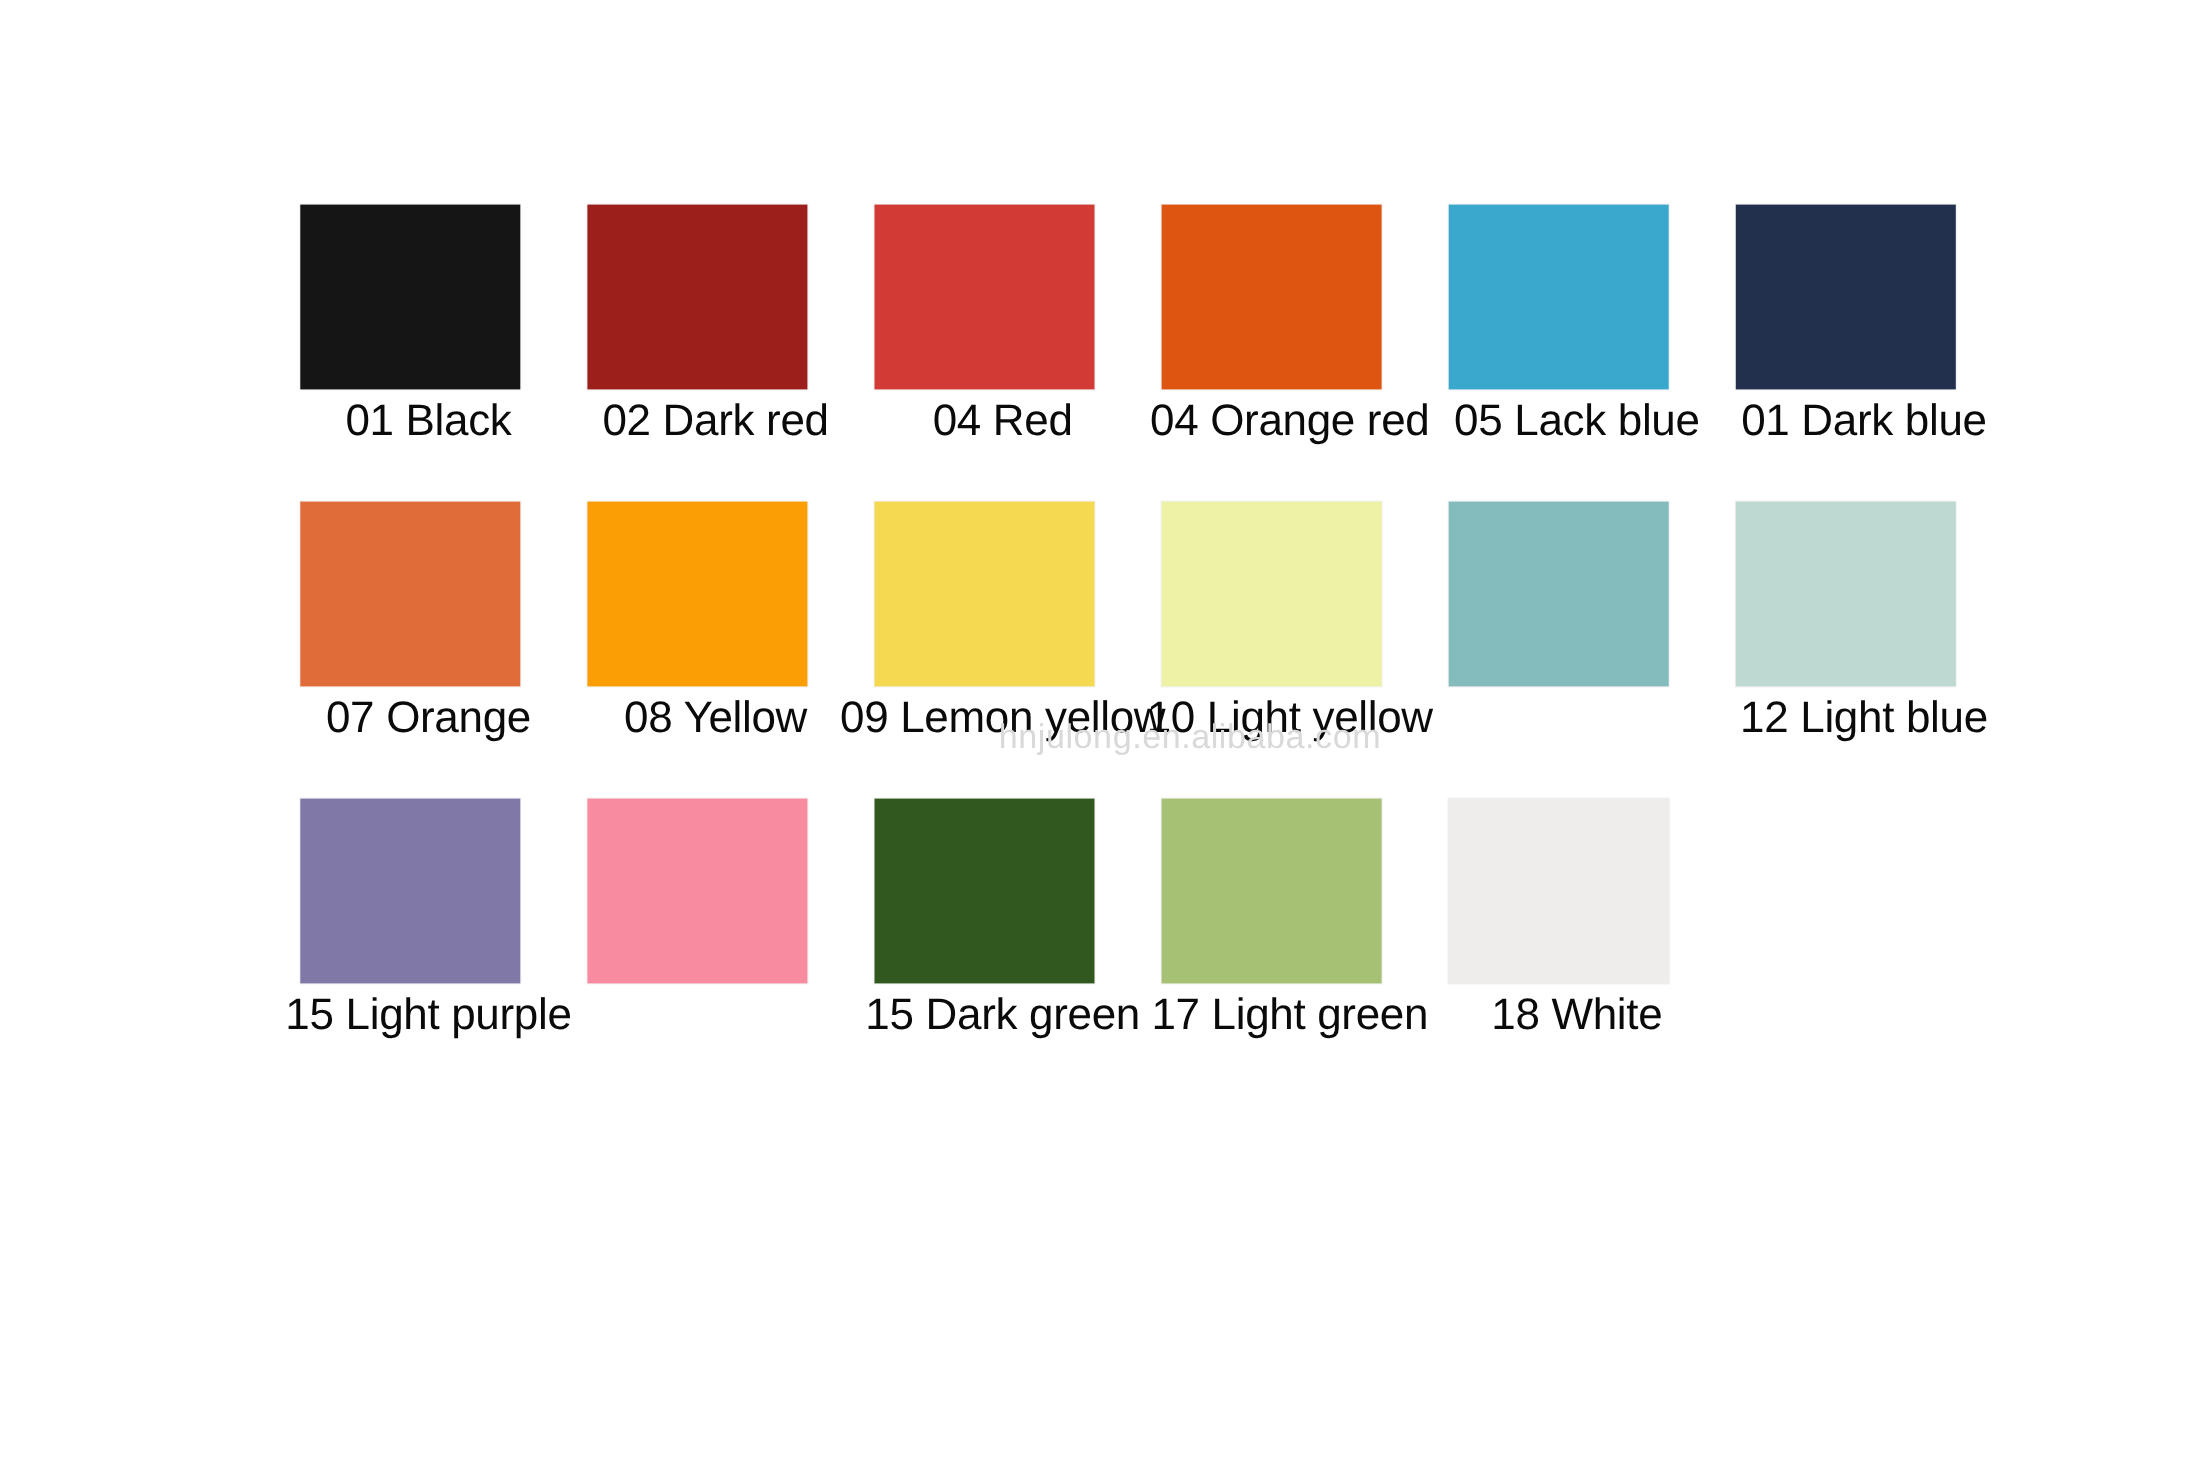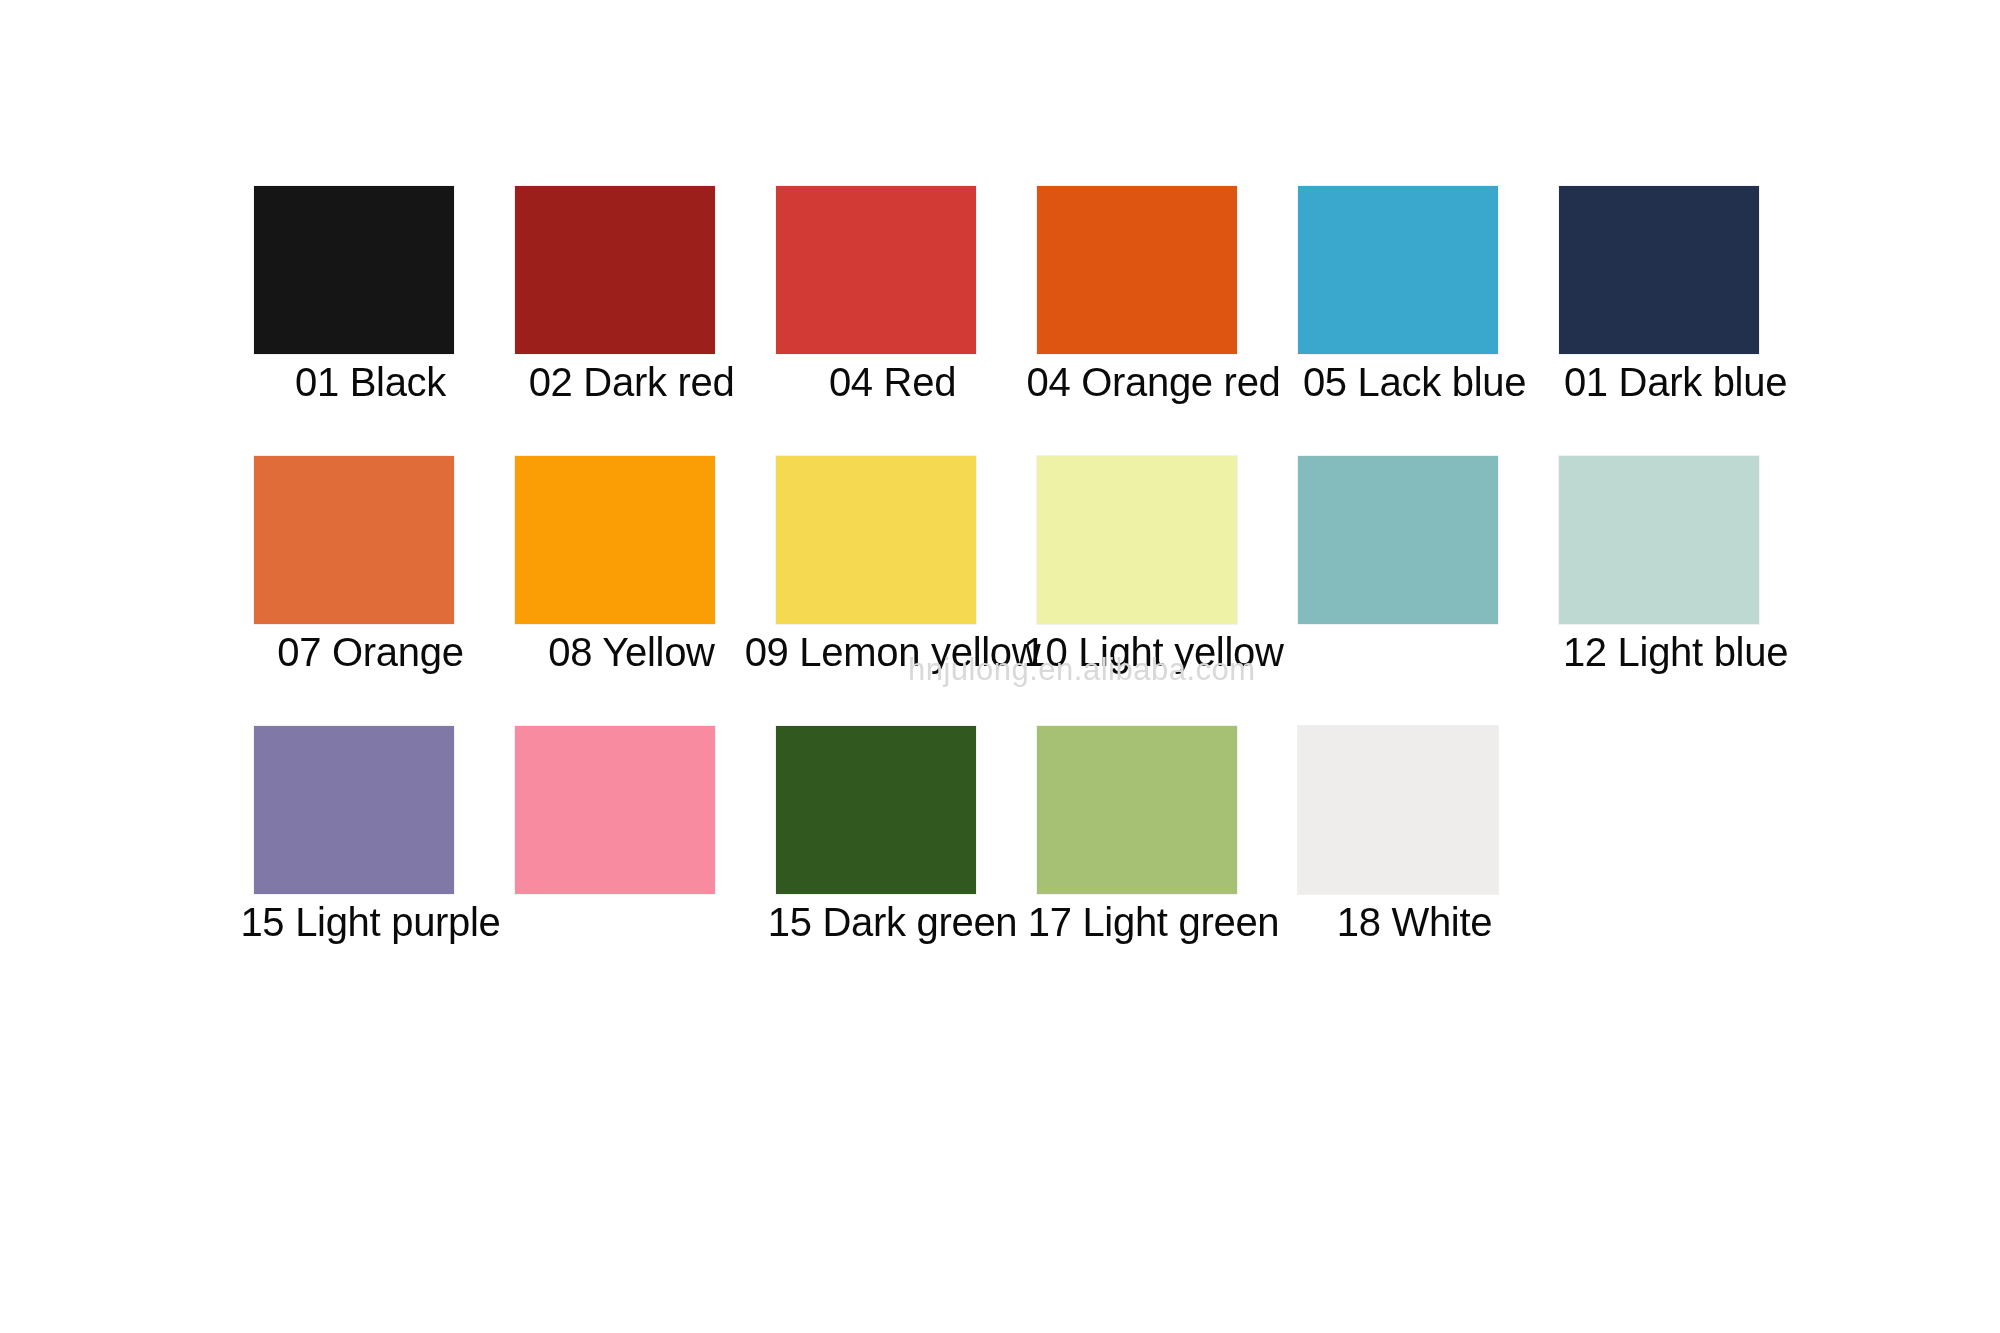--- a/index.html
+++ b/index.html
@@ -20,21 +20,21 @@
     position: absolute;
     left: 0;
     top: 0;
     width: 2000px;
     height: 1333px;
     background: #ffffff;
   }
 
   .swatch-grid {
     position: absolute;
-    left: 240px;
+    left: 259px;
     top: 186px;
     width: 1566px;
     display: grid;
     grid-template-columns: repeat(6, 261px);
     grid-template-rows: repeat(3, 270px);
   }
 
   .swatch-cell {
     position: relative;
     width: 261px;

